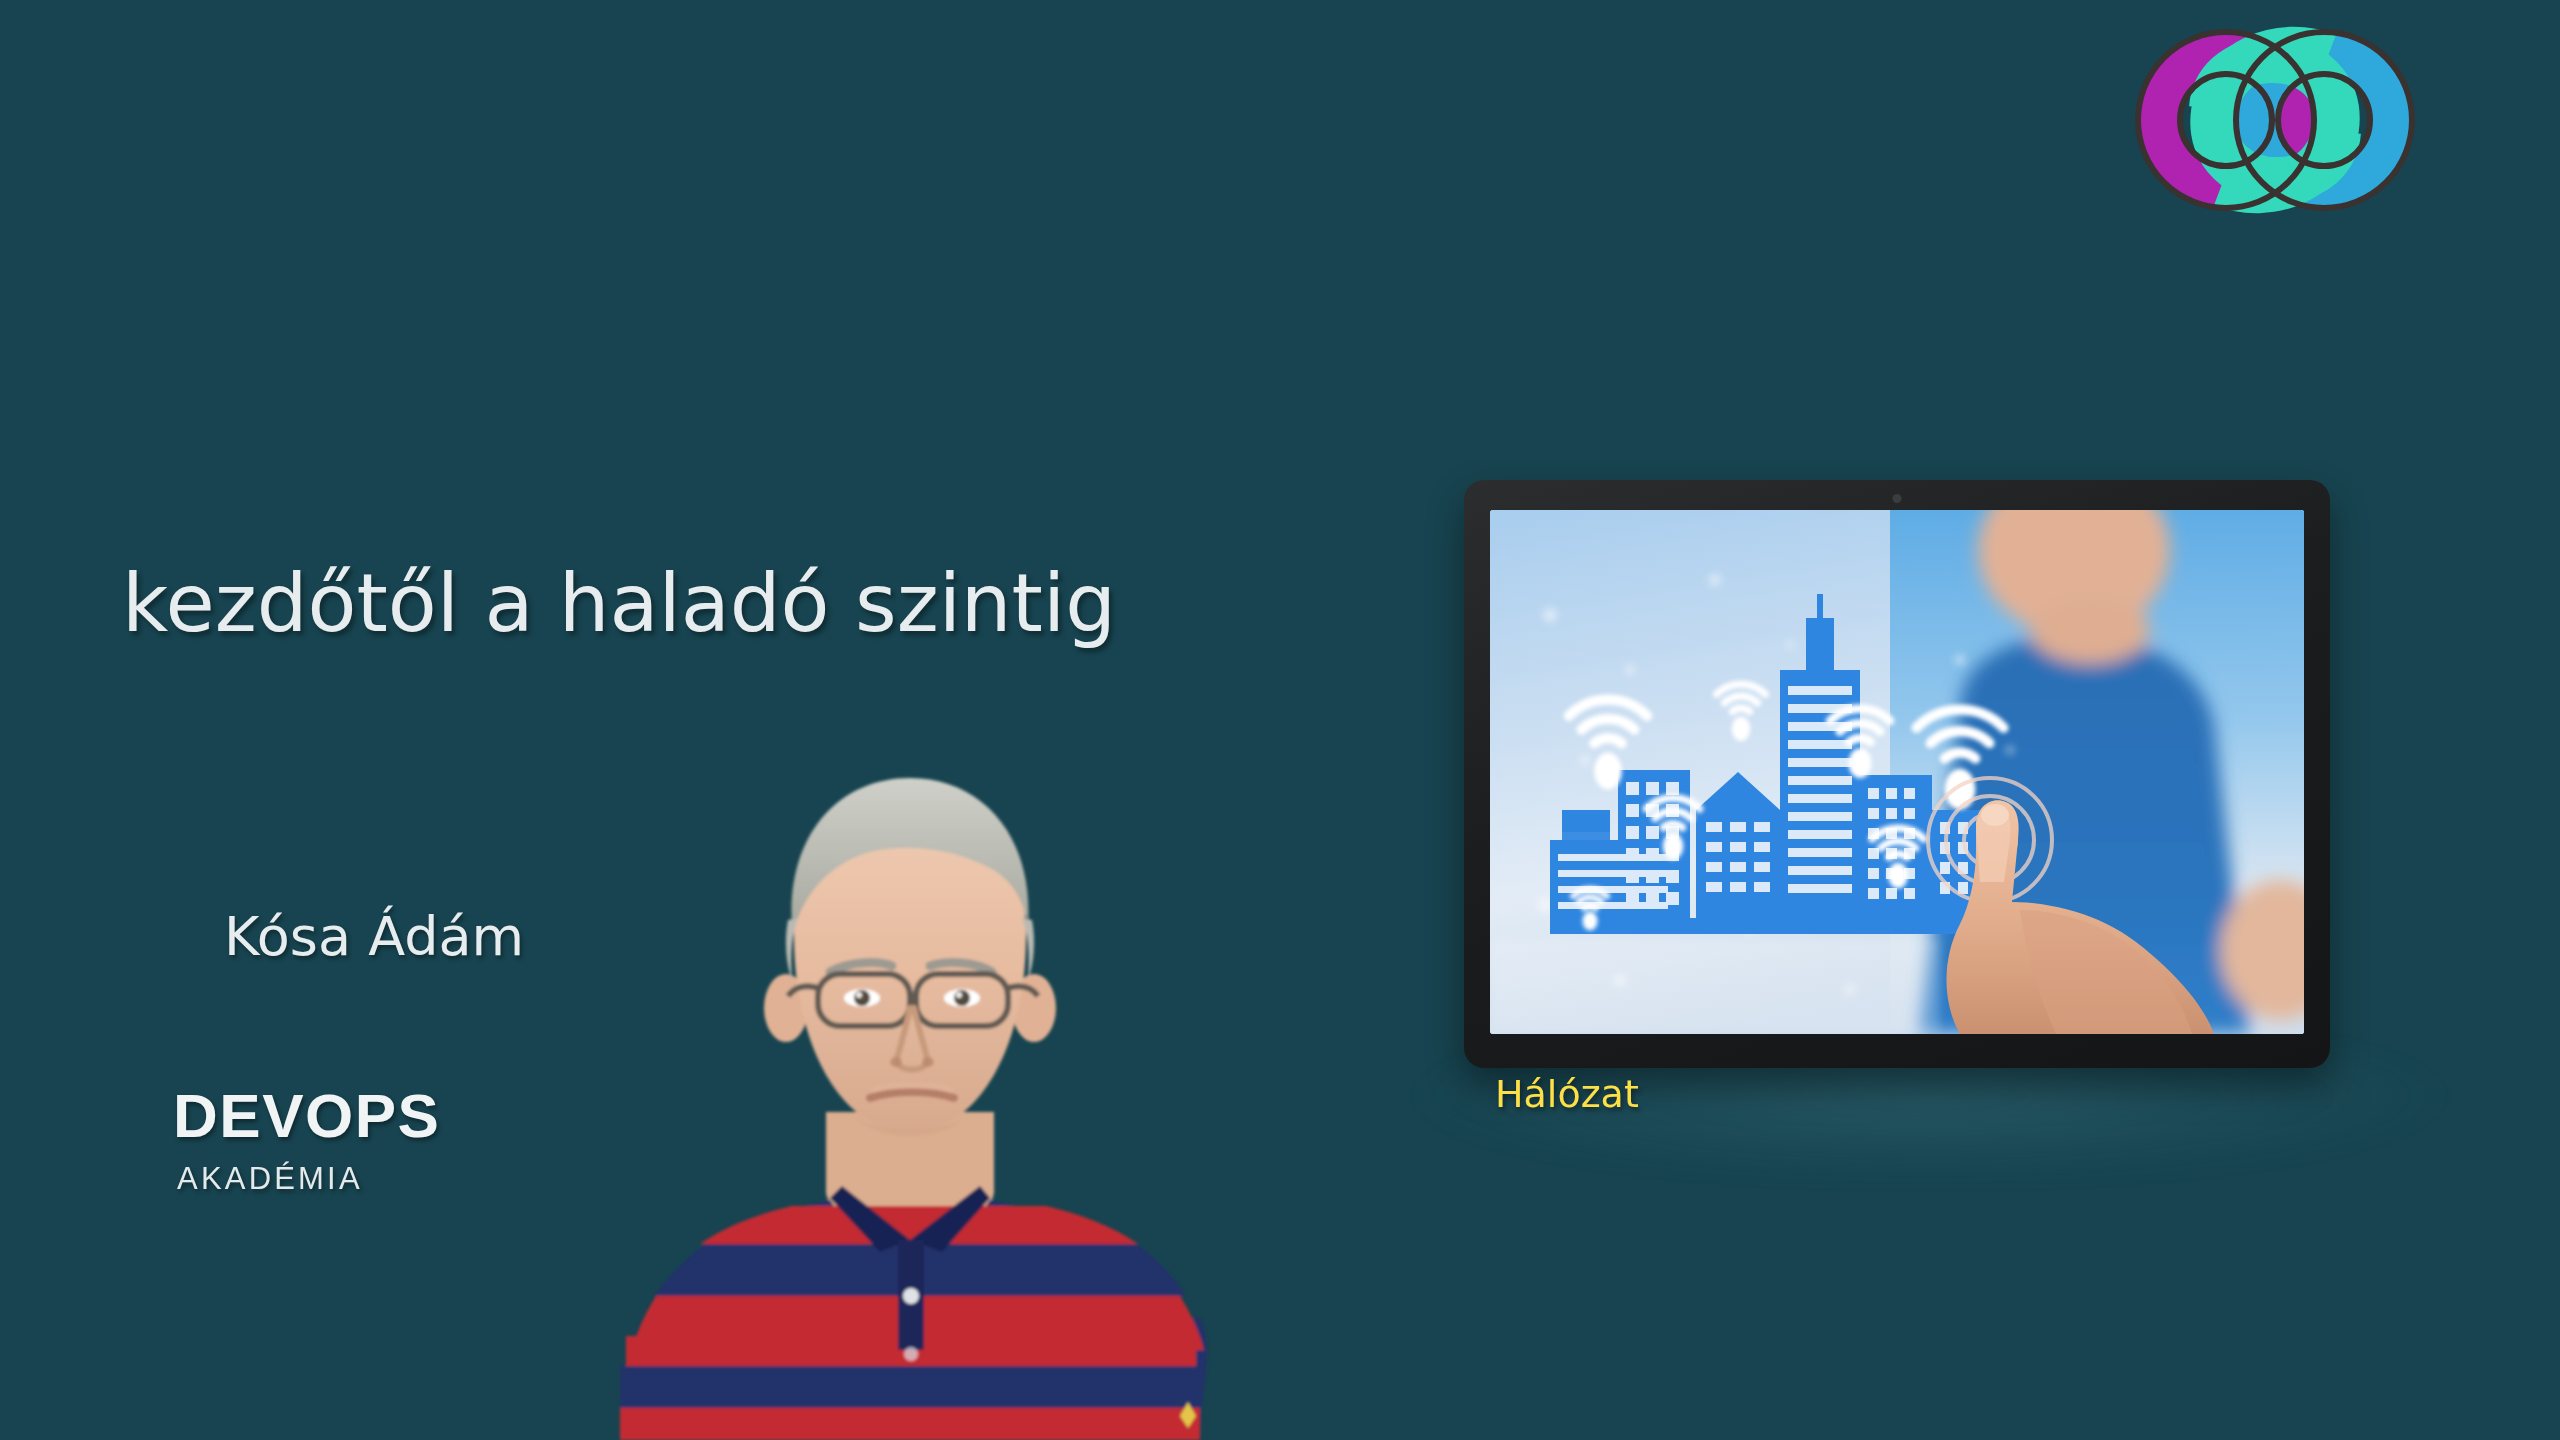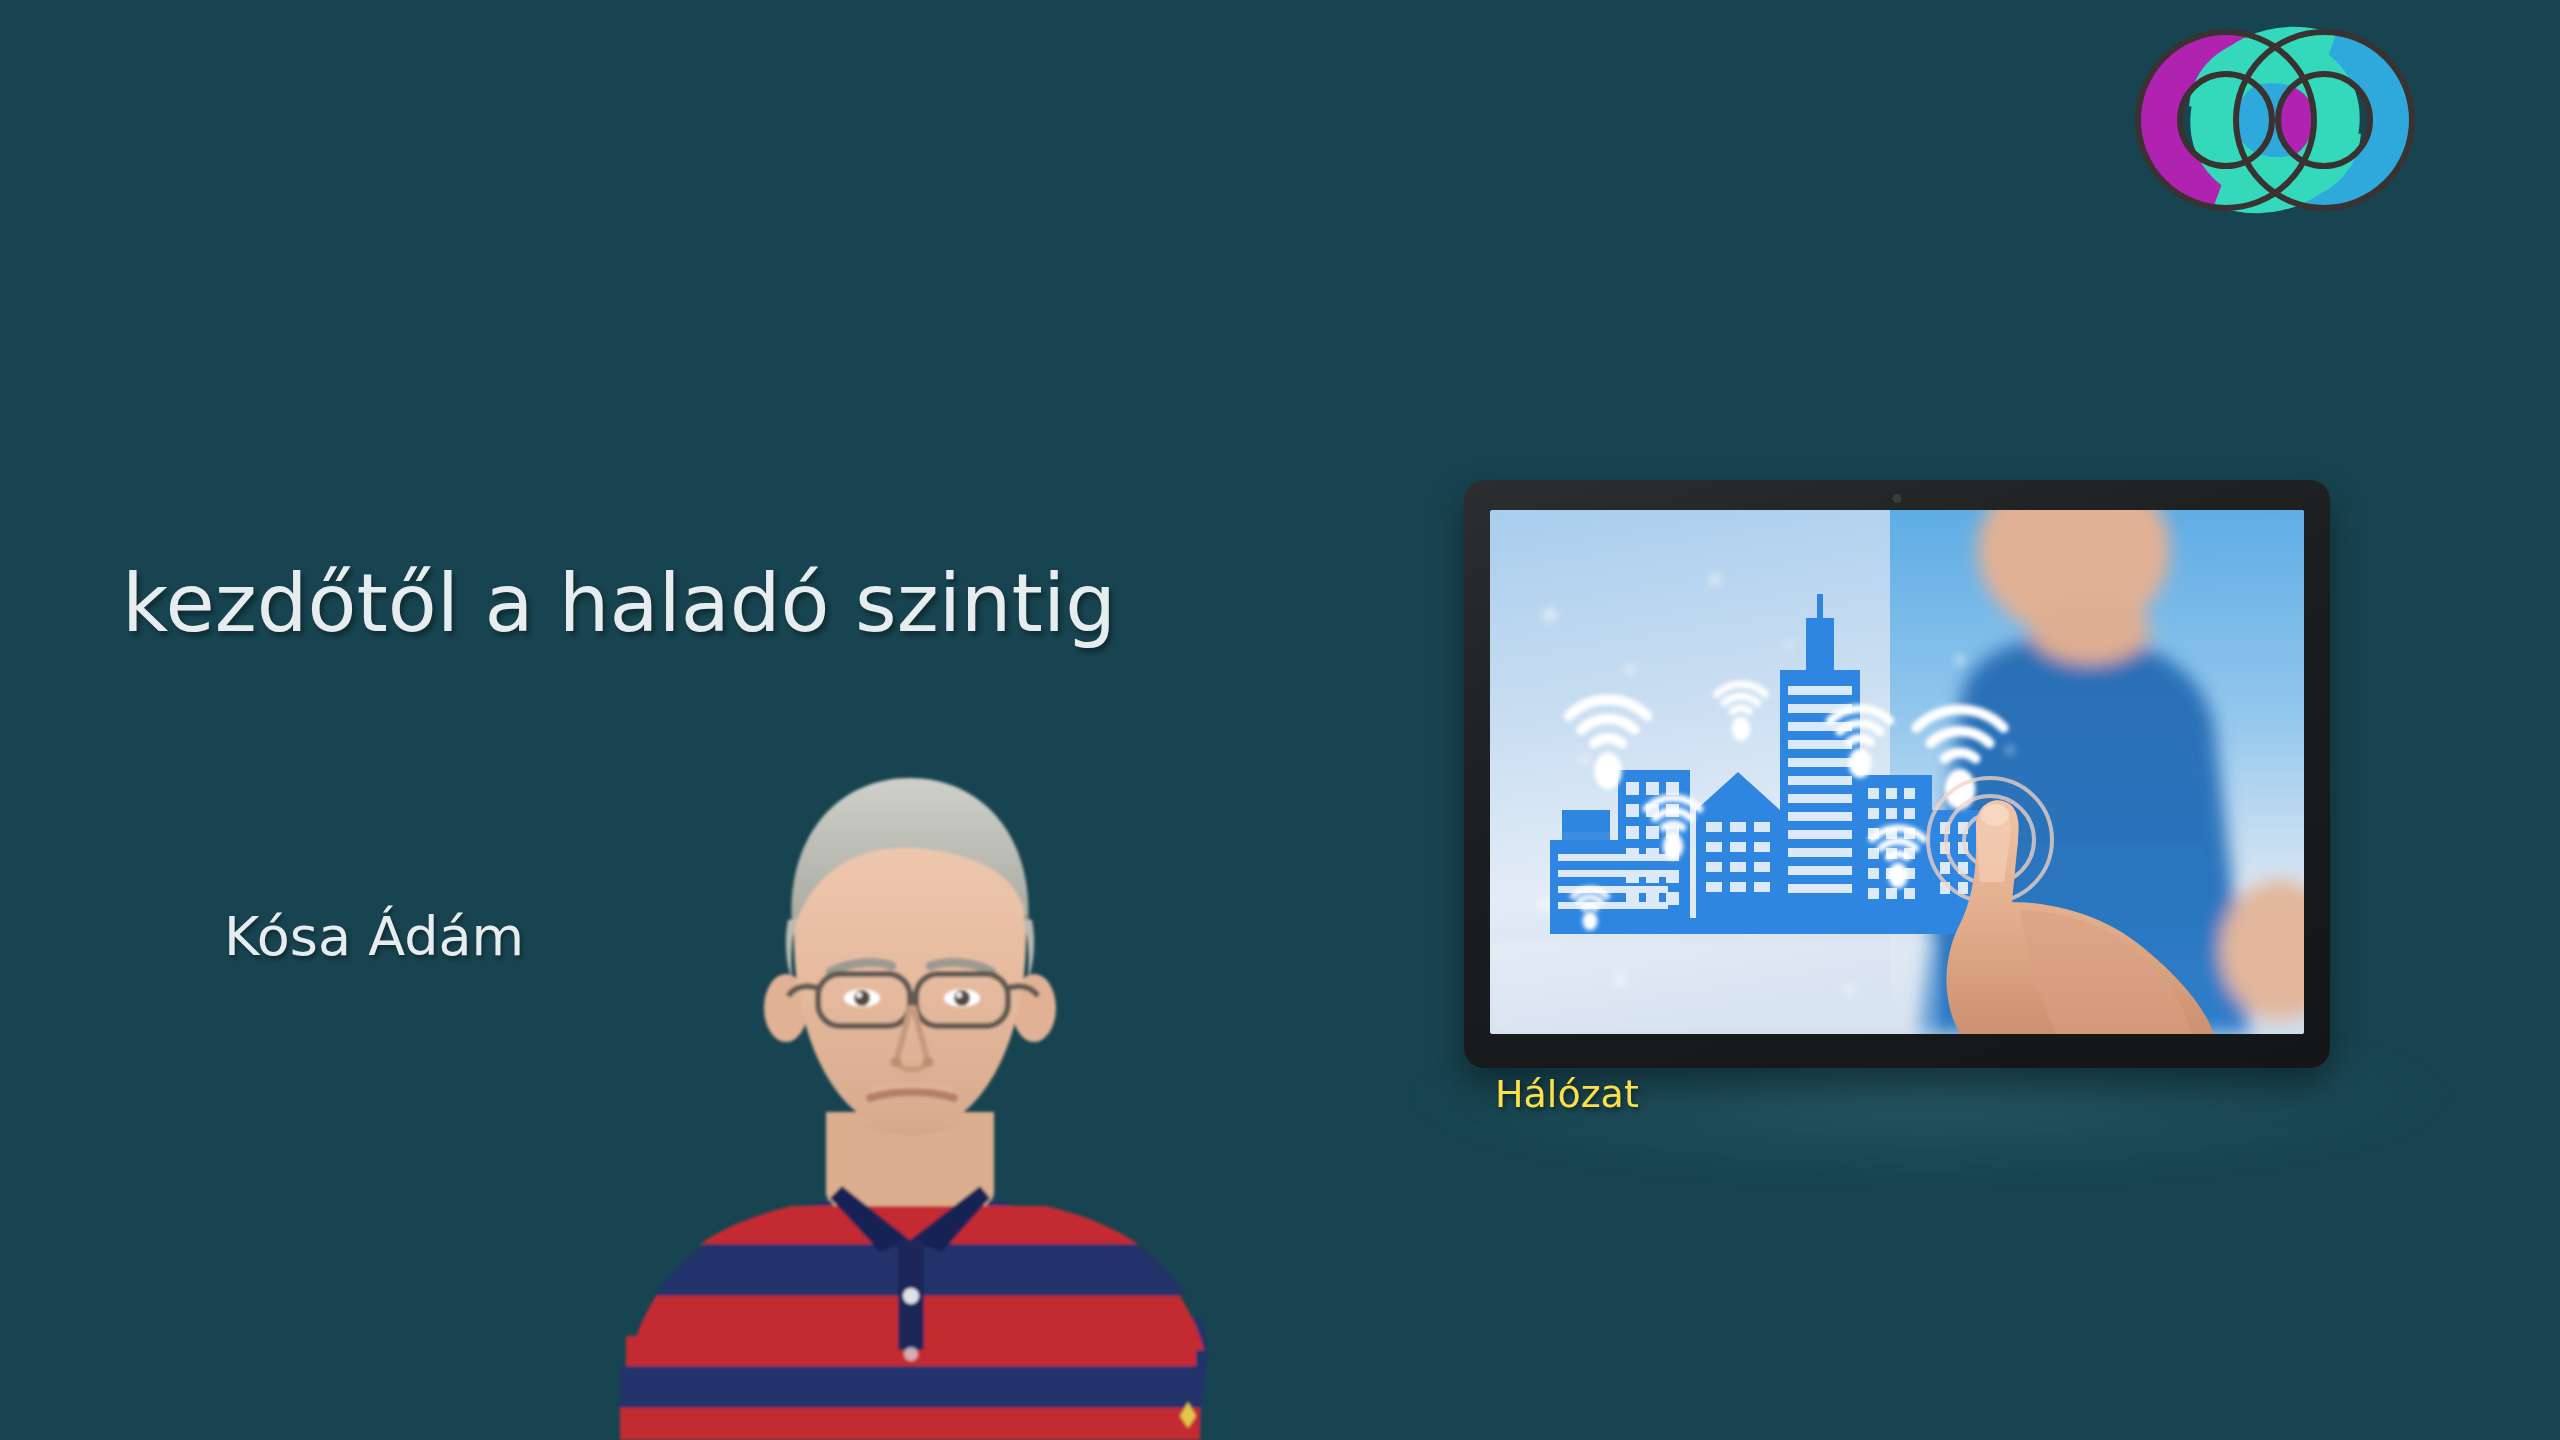--- a/index.html
+++ b/index.html
@@ -131,20 +131,24 @@
 </head>
 <body>
 
 <div id="slide">
 
 
   <div class="subtitle">kezdőtől a haladó szintig</div>
 
   <div class="author">Kósa Ádám</div>
 
+  <div class="brand">
+    <div class="b-main">DEVOPS</div>
+    <div class="b-sub">AKADÉMIA</div>
+  </div>
 
   <div class="corner-logo">
     <svg viewBox="0 0 290 200" xmlns="http://www.w3.org/2000/svg">
       <defs>
         <clipPath id="lring">
           <path d="M96,100 m-88,0 a88,88 0 1,0 176,0 a88,88 0 1,0 -176,0 Z
                    M96,100 m-46,0 a46,46 0 1,1 92,0 a46,46 0 1,1 -92,0 Z" clip-rule="evenodd"></path>
         </clipPath>
         <clipPath id="rring">
           <path d="M194,100 m-88,0 a88,88 0 1,0 176,0 a88,88 0 1,0 -176,0 Z

